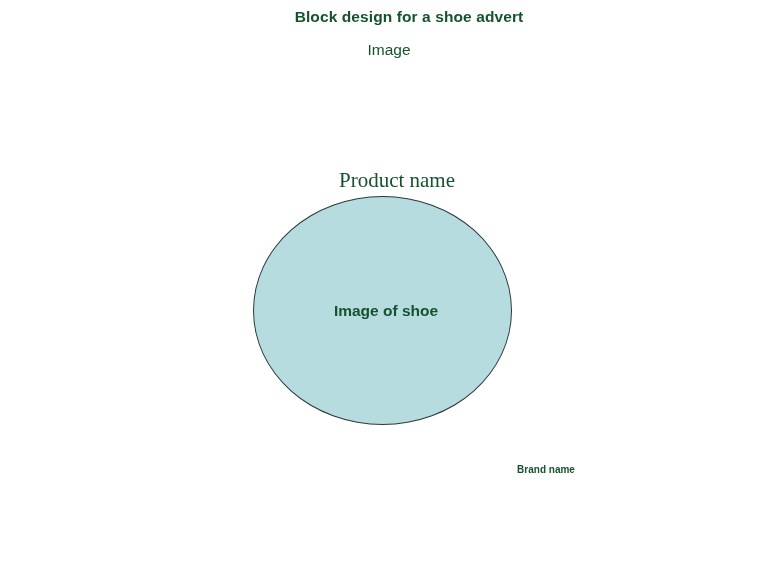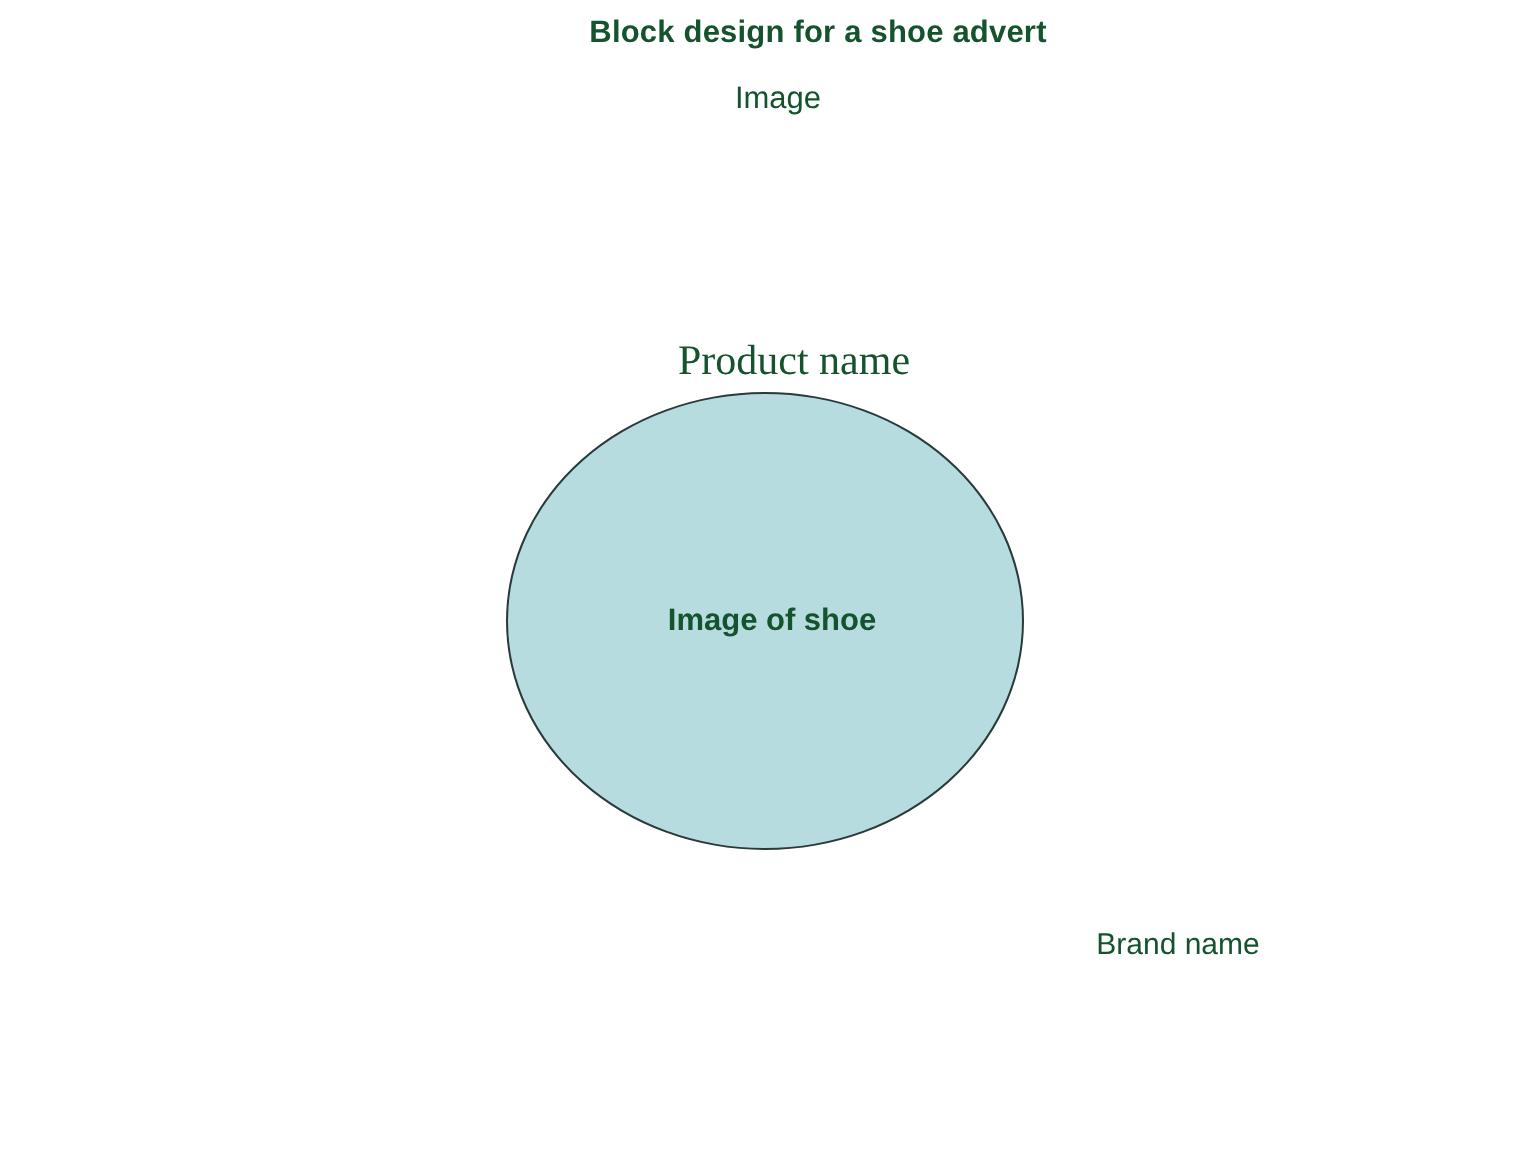--- a/index.html
+++ b/index.html
@@ -41,25 +41,24 @@
     left: 389px;
   }
   #product-name {
     font-size: 21px;
     font-weight: normal;
     top: 170px;
     left: 397px;
     font-family: Liberation Serif, serif;
   }
   #brand-name {
-    font-size: 15px;
-    font-weight: normal;
+    font-size: 10px;
+    font-weight: bold;
     top: 465px;
     left: 546px;
-    margin-left: 43px;
   }
   #shoe-ellipse-wrap {
     position: absolute;
     left: 253px;
     top: 196px;
     width: 259px;
     height: 229px;
   }
   #shoe-ellipse {
     width: 100%;

